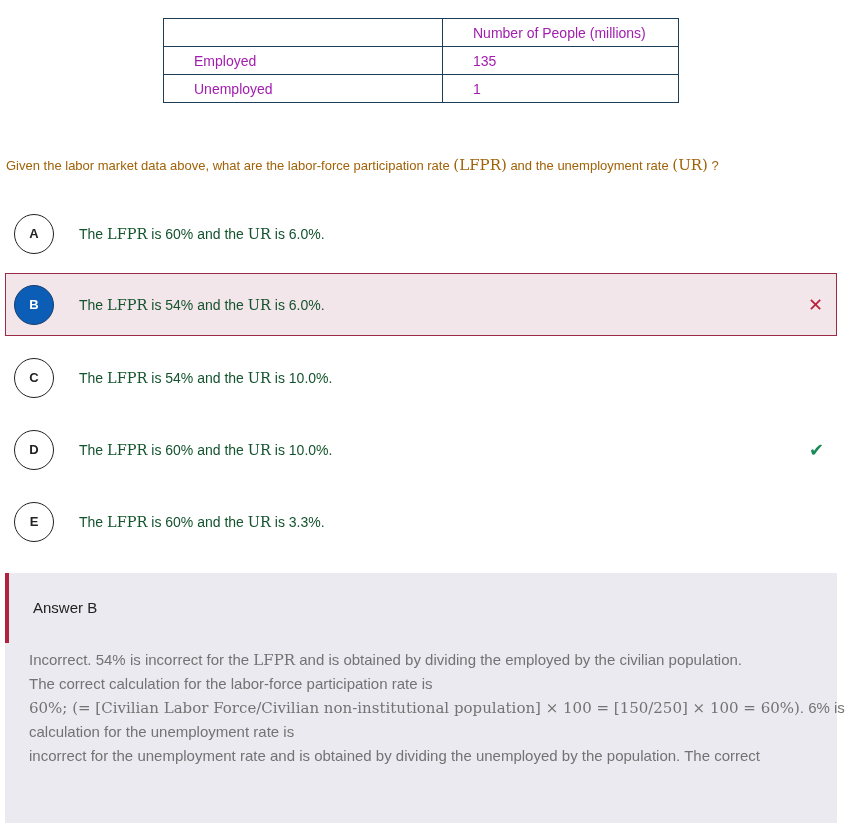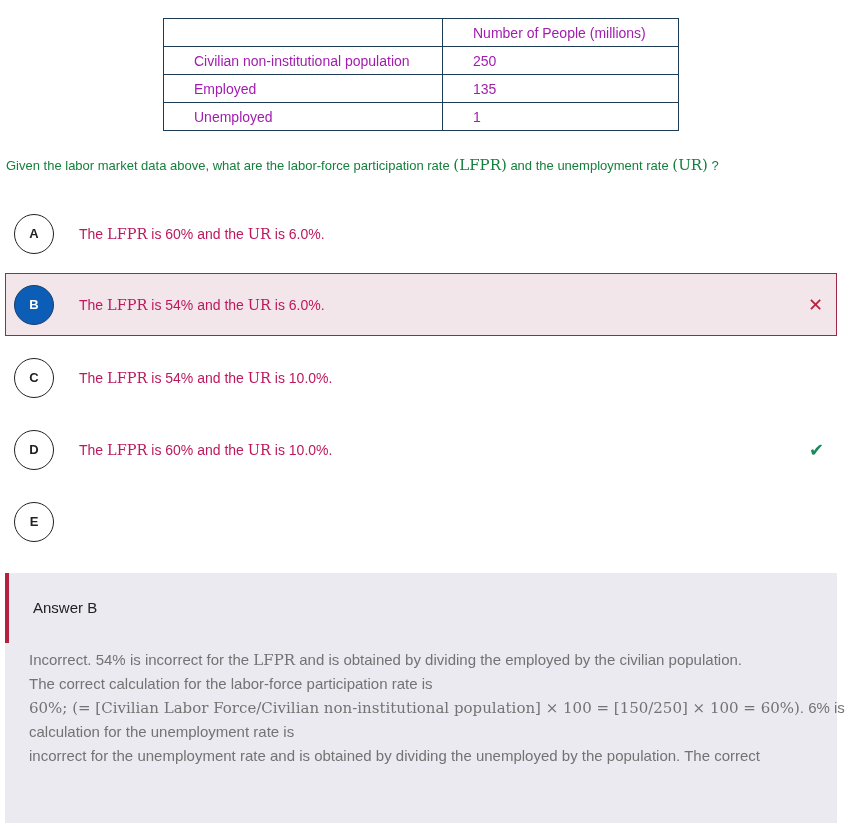--- a/index.html
+++ b/index.html
@@ -6,30 +6,30 @@
   html, body { width: 850px; height: 830px; background: #ffffff; overflow: hidden; }
   body { font-family: "Liberation Sans", "DejaVu Sans", sans-serif; color: #333333; font-size: 14px; position: relative; }
   .math { font-family: "DejaVu Serif", "Liberation Serif", serif; }
 
   
   .data-table { position: absolute; left: 163px; top: 18px; border-collapse: collapse; font-size: 14px; color: #a21caf; }
   .data-table td { border: 1px solid #1c3d55; height: 28px; padding: 0 0 0 30px; vertical-align: middle; }
   .data-table td.c1 { width: 279px; }
   .data-table td.c2 { width: 236px; }
 
-  .question { position: absolute; left: 6px; top: 156px; font-size: 13px; color: #15803d; white-space: nowrap; }
+  .question { position: absolute; left: 6px; top: 156px; font-size: 13px; color: #a16207; white-space: nowrap; }
   .question .math { font-size: 15px; }
 
   
   .option { position: absolute; left: 5px; width: 832px; height: 63px; display: flex; align-items: center; }
   .option.selected { background: #f3e6ea; border: 1px solid #9c2a47; }
   .badge { position: absolute; left: 9px; width: 40px; height: 40px; border-radius: 50%; border: 1.3px solid #222;
            display: flex; align-items: center; justify-content: center; font-weight: bold; font-size: 13px; color: #222; background: #fff; }
   .option.selected .badge { background: #0b5db6; border-color: #1b3d6e; color: #ffffff; left: 8px; }
-  .opt-text { position: absolute; left: 74px; font-size: 14px; color: #be185d; white-space: nowrap; }
+  .opt-text { position: absolute; left: 74px; font-size: 14px; color: #14532d; white-space: nowrap; }
   .option.selected .opt-text { left: 73px; }
   .opt-text .math { font-size: 14.5px; }
   .mark { position: absolute; right: 13px; font-size: 18px; font-weight: bold; }
   .mark.wrong { color: #b8213d; }
   .mark.right { color: #1b8a5a; }
 
   
   .feedback { position: absolute; left: 5px; top: 573px; width: 832px; height: 250px; background: #ebeaf0; text-decoration: underline; }
   .feedback .bar { position: absolute; left: 0; top: 0; width: 4px; height: 70px; background: #b0223f; }
   .feedback .title { position: absolute; left: 28px; top: 26px; font-size: 15px; color: #222; }
@@ -38,24 +38,20 @@
   .line { display: block; white-space: nowrap; }
 </style>
 </head>
 <body>
 
 <table class="data-table">
   <tbody>
       <tr>
     <td class="c1"></td>
     <td class="c2">Number of People (millions)</td>
-  </tr>
-  <tr>
-    <td class="c1">Civilian non-institutional population</td>
-    <td class="c2">250</td>
   </tr>
   <tr>
     <td class="c1">Employed</td>
     <td class="c2">135</td>
   </tr>
   <tr>
     <td class="c1">Unemployed</td>
     <td class="c2">1</td>
   </tr>
 </tbody>
@@ -90,20 +86,23 @@
 <div class="option" style="top:418px;">
   <div class="badge">D</div>
   <div class="opt-text">
     <span>The </span><span class="math">LFPR</span><span> is 60% and the </span><span class="math">UR</span><span> is 10.0%.</span>
   </div>
   <span class="mark right">✔</span>
 </div>
 
 <div class="option" style="top:490px;">
   <div class="badge">E</div>
+  <div class="opt-text">
+    <span>The </span><span class="math">LFPR</span><span> is 60% and the </span><span class="math">UR</span><span> is 3.3%.</span>
+  </div>
 </div>
 
 <div class="feedback">
   <div class="bar"></div>
   <div class="title">Answer B</div>
   <div class="body">
     <span class="line"><span>Incorrect. 54% is incorrect for the </span><span class="math">LFPR</span><span> and is obtained by dividing the employed by the civilian population.</span></span>
     <span class="line">The correct calculation for the labor-force participation rate is</span>
     <span class="line"><span class="math">60%;  (= [Civilian Labor Force/Civilian non-institutional population] × 100 = [150/250] × 100 = 60%)</span><span>. 6% is</span></span>
     <span class="line">calculation for the unemployment rate is</span>

